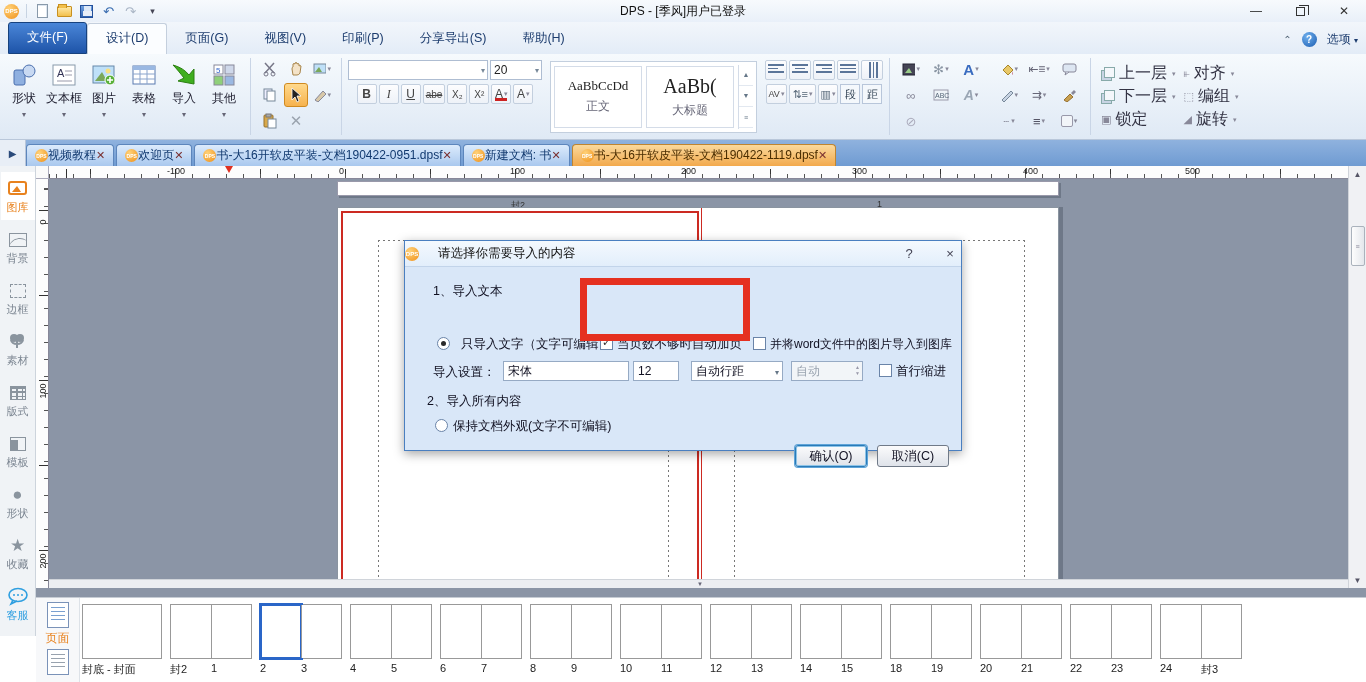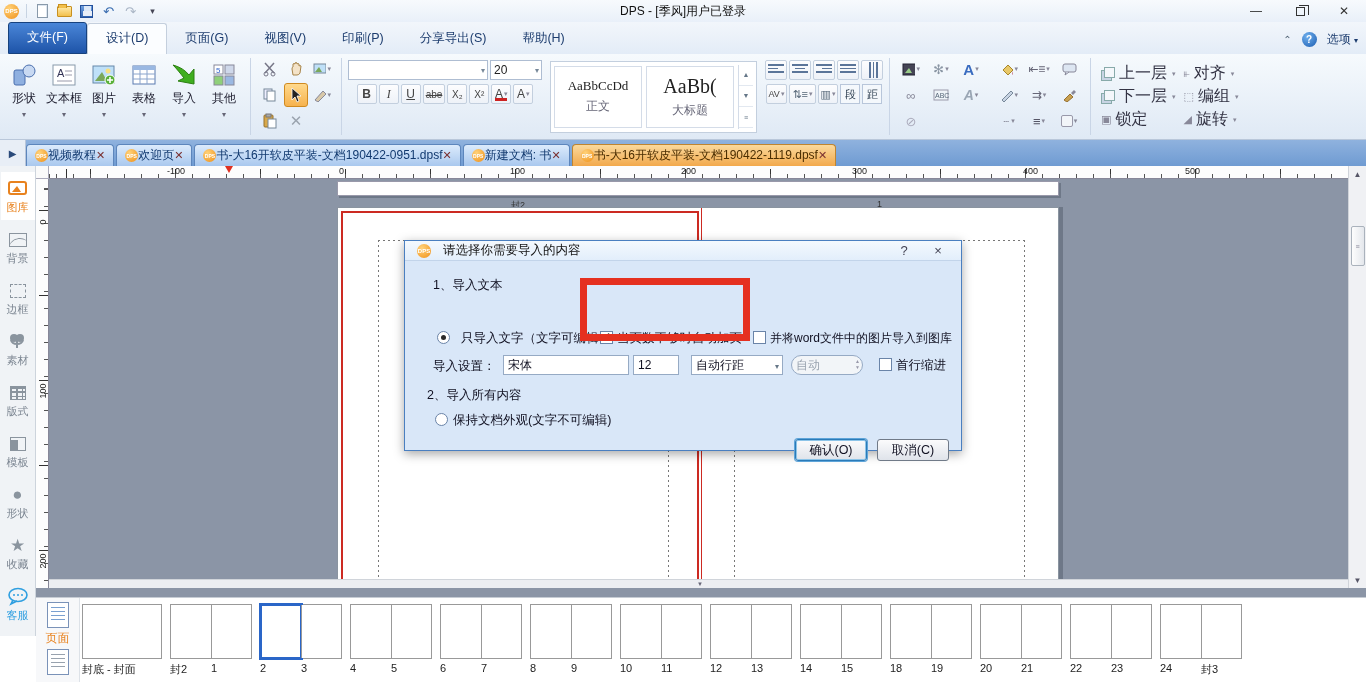--- a/index.html
+++ b/index.html
@@ -130,33 +130,33 @@
 
   .vscroll { position:absolute; right:0; top:0; width:18px; height:422px; background:#f0f1f4; border-left:1px solid #d0d4da; display:flex; flex-direction:column; align-items:center; z-index:6; }
   .vscroll .varr { height:16px; display:flex; align-items:center; justify-content:center; font-size:8px; color:#556; width:100%; }
   .vthumb { margin-top:44px; width:14px; height:40px; background:linear-gradient(to right,#fdfdfd,#e4e7ec); border:1px solid #aab2bc; border-radius:2px; display:flex; align-items:center; justify-content:center; font-size:7px; color:#889; }
   .vscroll .spacer { flex:1; }
   .hscroll { position:absolute; left:0px; bottom:0; height:9px; width:1299px; background:#eceef2; border-top:1px solid #d0d4da; z-index:5; }
   .hscroll .hmark { position:absolute; left:648px; top:1px; font-size:6px; color:#667; }
 
   
   .dialog { position:absolute; left:404px; top:240px; width:558px; height:211px; background:#d9e7f8; border:1px solid #4a7fc0; box-shadow:0 3px 10px rgba(0,0,0,.35); z-index:20; }
-  .dlg-title { height:20px; background:linear-gradient(#f4f9fe,#e2eefb); border-bottom:1px solid #c2d4ea; display:flex; align-items:center; padding:0 12px; gap:12px; }
+  .dlg-title { height:26px; background:linear-gradient(#f4f9fe,#e2eefb); border-bottom:1px solid #c2d4ea; display:flex; align-items:center; padding:0 0; gap:19px; }
   .dlg-title .dtext { font-size:12.5px; color:#111; flex:1; }
   .dlg-ctl { width:22px; text-align:center; color:#445; font-size:13px; }
   .dlg-body { position:relative; width:100%; height:184px; font-size:12.5px; color:#112; }
   .dsec { position:absolute; left:28px; }
   .radio { width:13px; height:13px; border-radius:50%; border:1px solid #6a84a8; background:#fff; position:absolute; }
   .radio.on:before { content:""; position:absolute; left:3px; top:3px; width:5px; height:5px; border-radius:50%; background:#2a2a2a; }
   .chk { width:13px; height:13px; border:1px solid #6a84a8; background:#fff; position:absolute; }
   .chk.on:before { content:"✓"; position:absolute; left:1px; top:-2px; font-size:11px; color:#333; }
   .dlbl { position:absolute; white-space:nowrap; }
   .dcombo { position:absolute; height:20px; background:#fff; border:1px solid #96aac4; display:flex; align-items:center; padding:0 4px; font-size:12px; }
   .dcombo .cdrop { position:absolute; right:3px; top:6px; font-size:8px; color:#678; }
-  .dcombo.disabled { background:#f2f5f8; color:#9aa4b0;border-radius:10px; }
+  .dcombo.disabled { background:#f2f5f8; color:#9aa4b0; }
   .spin { position:absolute; right:2px; top:2px; display:flex; flex-direction:column; font-size:5px; color:#99a; line-height:1.2; }
   .dbtn { position:absolute; width:72px; height:22px; display:flex; align-items:center; justify-content:center; font-size:12.5px; color:#112; background:linear-gradient(#fbfbfc,#dfe3ea); border:1px solid #707a88; border-radius:3px; }
   .dbtn.primary { border:1px solid #2a7ab8; box-shadow:0 0 0 1px #8cc4e8 inset, 0 0 0 1px #5ea4d8; }
 
   .red-annot { position:absolute; left:580px; top:278px; width:170px; height:63px; border:7px solid #e53020; z-index:30; }
 
   
   .bottom { position:absolute; left:0; top:597px; width:1366px; height:85px; background:#fff; border-top:1px solid #c6ccd4; }
   .pgtab-col { position:absolute; left:36px; top:0px; width:44px; height:85px; background:#f7f8fa; border-right:1px solid #dde2e8; display:flex; flex-direction:column; align-items:center; padding-top:4px; gap:2px; }
   .docic { width:22px; height:26px; background:#fff; border:1px solid #7a92b8; box-shadow:inset 0 3px 0 #fff; position:relative; }

